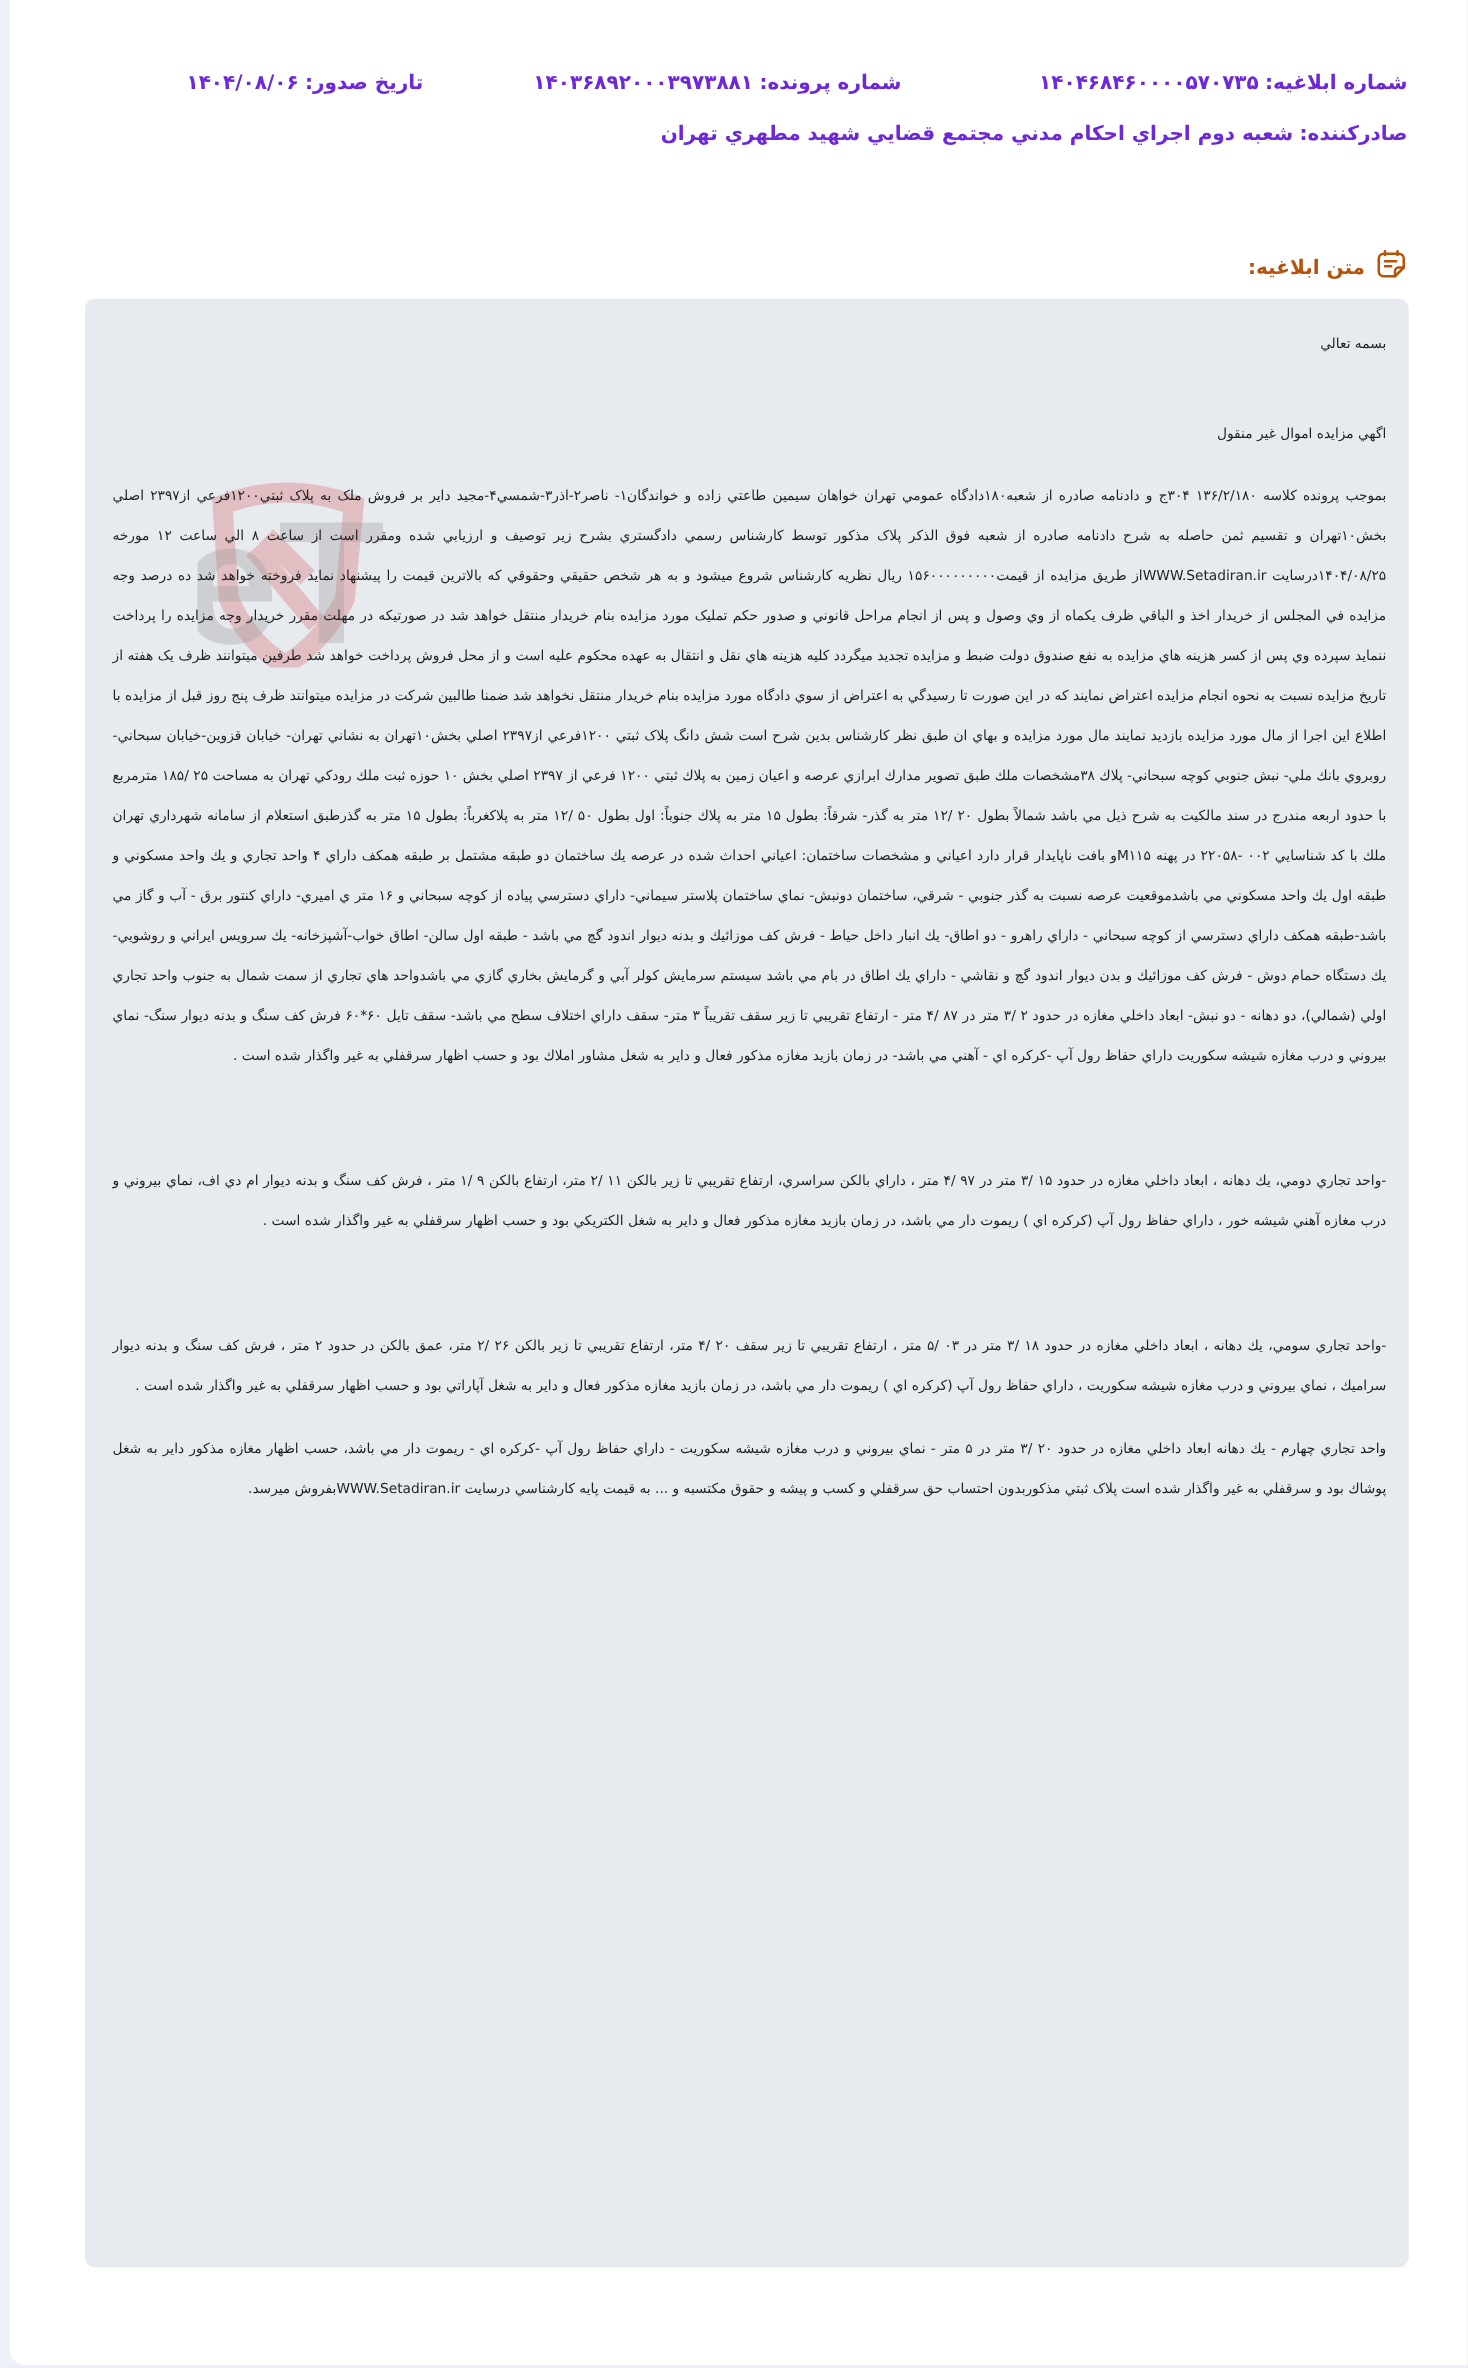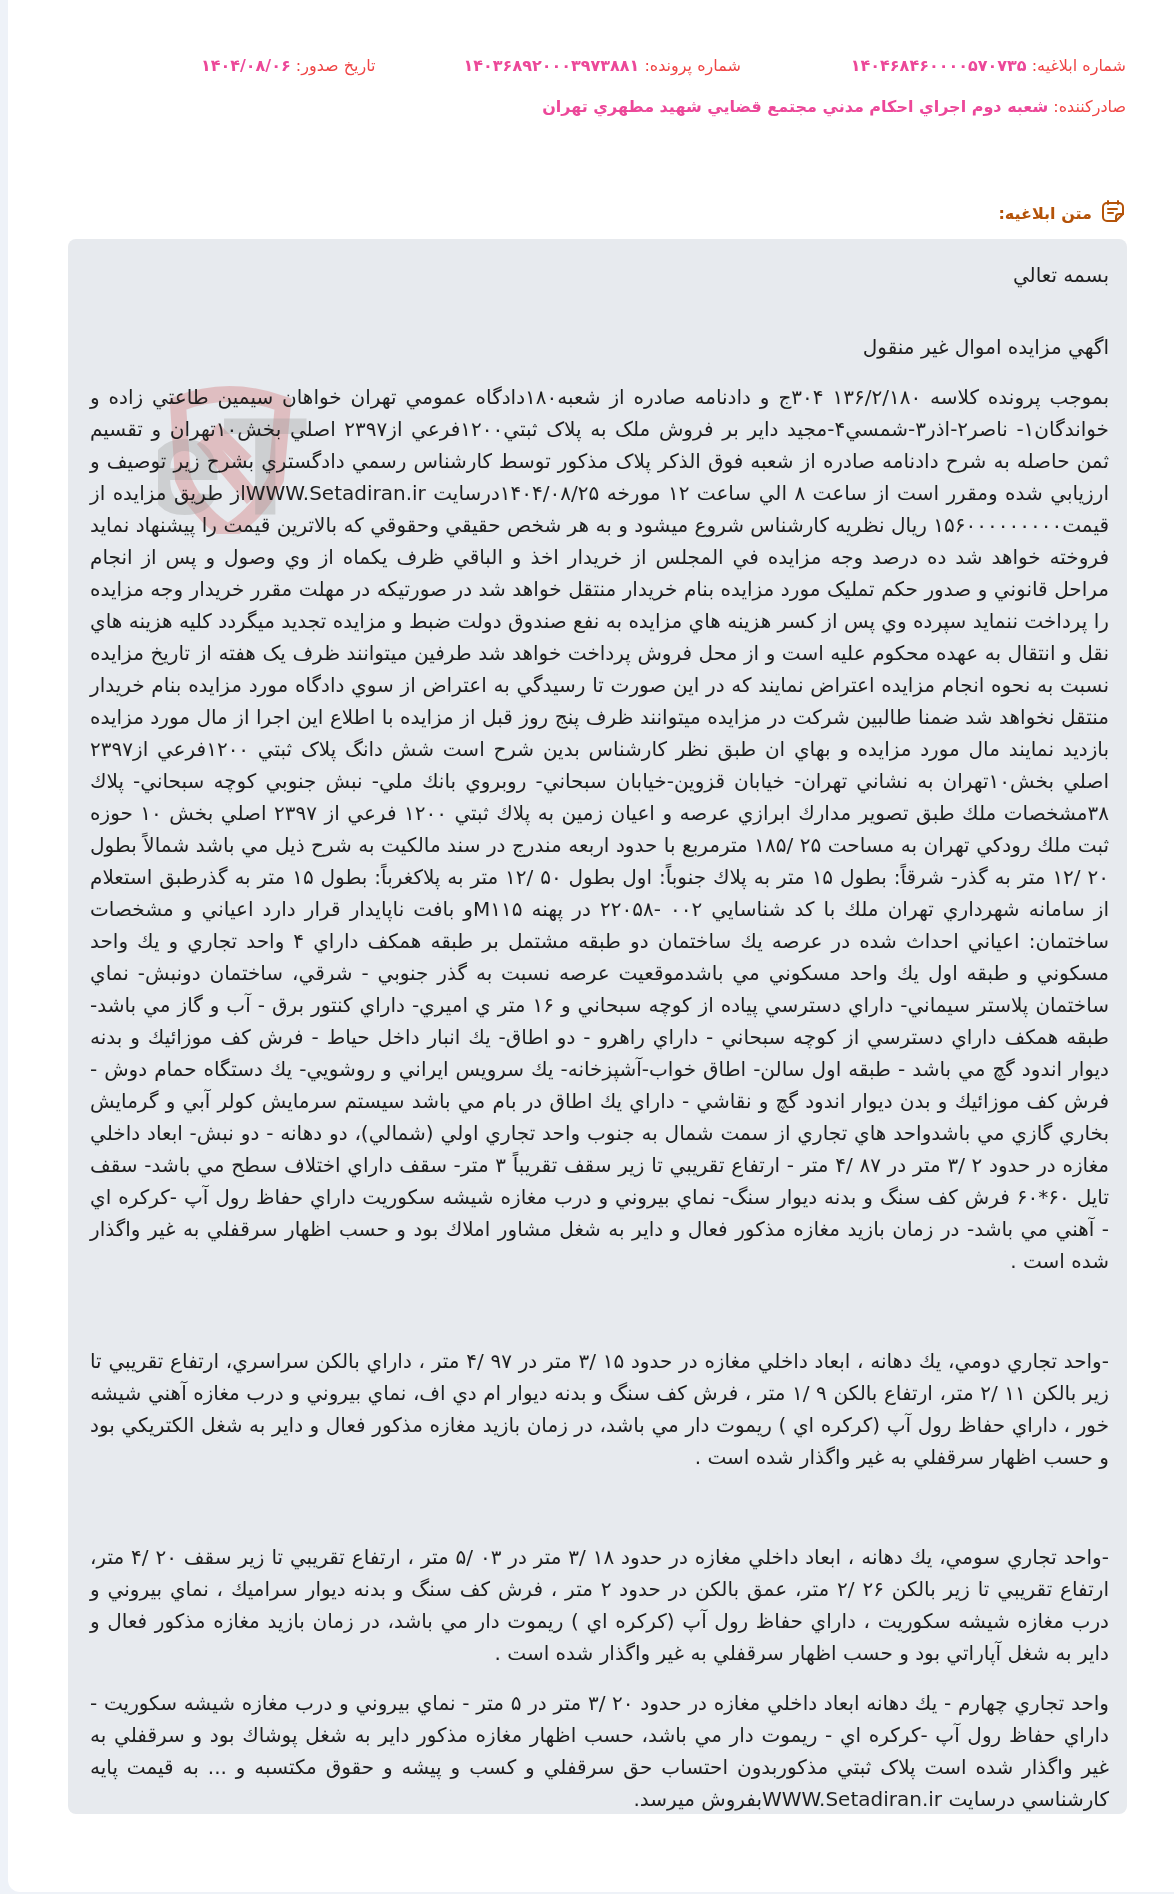--- a/index.html
+++ b/index.html
@@ -11,22 +11,22 @@
     }
     .card {
       position: absolute; left: 8px; top: 0; right: 0; bottom: 2px;
       background: #ffffff;
       border-radius: 0 0 0 12px;
     }
     .meta {
       position: absolute; right: 48px; left: 60px;
       font-size: 16px; color: #1d2a4d;
     }
-    .meta .lbl { color: #ef4444; }
-    .meta .val { color: #ec4899; font-weight: bold; }
+    .meta .lbl { color: #6d28d9; font-weight: bold; }
+    .meta .val { color: #6d28d9; font-weight: bold; }
     .row1 { top: 56px; display: flex; gap: 0; }
     .row1 .item { white-space: nowrap; }
     .row2 { top: 97px; }
     .row3 { top: 140px; }
     .sec-title {
       position: absolute; right: 48px; top: 198px;
       display: flex; align-items: center; gap: 8px;
       color: #b45309; font-weight: bold; font-size: 16px;
     }
     .sec-title svg { width: 26px; height: 26px; }
@@ -37,21 +37,21 @@
       overflow: hidden;
     }
     .watermark {
       position: absolute; left: 90px; top: 145px; width: 640px; height: 150px;
       pointer-events: none;
     }
     .text {
       position: relative;
       padding: 20px 18px 0 22px;
       color: #1f1f1f;
-      font-size: 20px;
+      font-size: 11px;
       line-height: 32px;
       text-align: justify;
     }
     .text p { margin: 0; }
     .gap1 { height: 40px; }
     .gap2 { height: 68px; }
     .gap3 { height: 18px; }
     .gap4 { height: 56px; }
   </style>
 </head>

